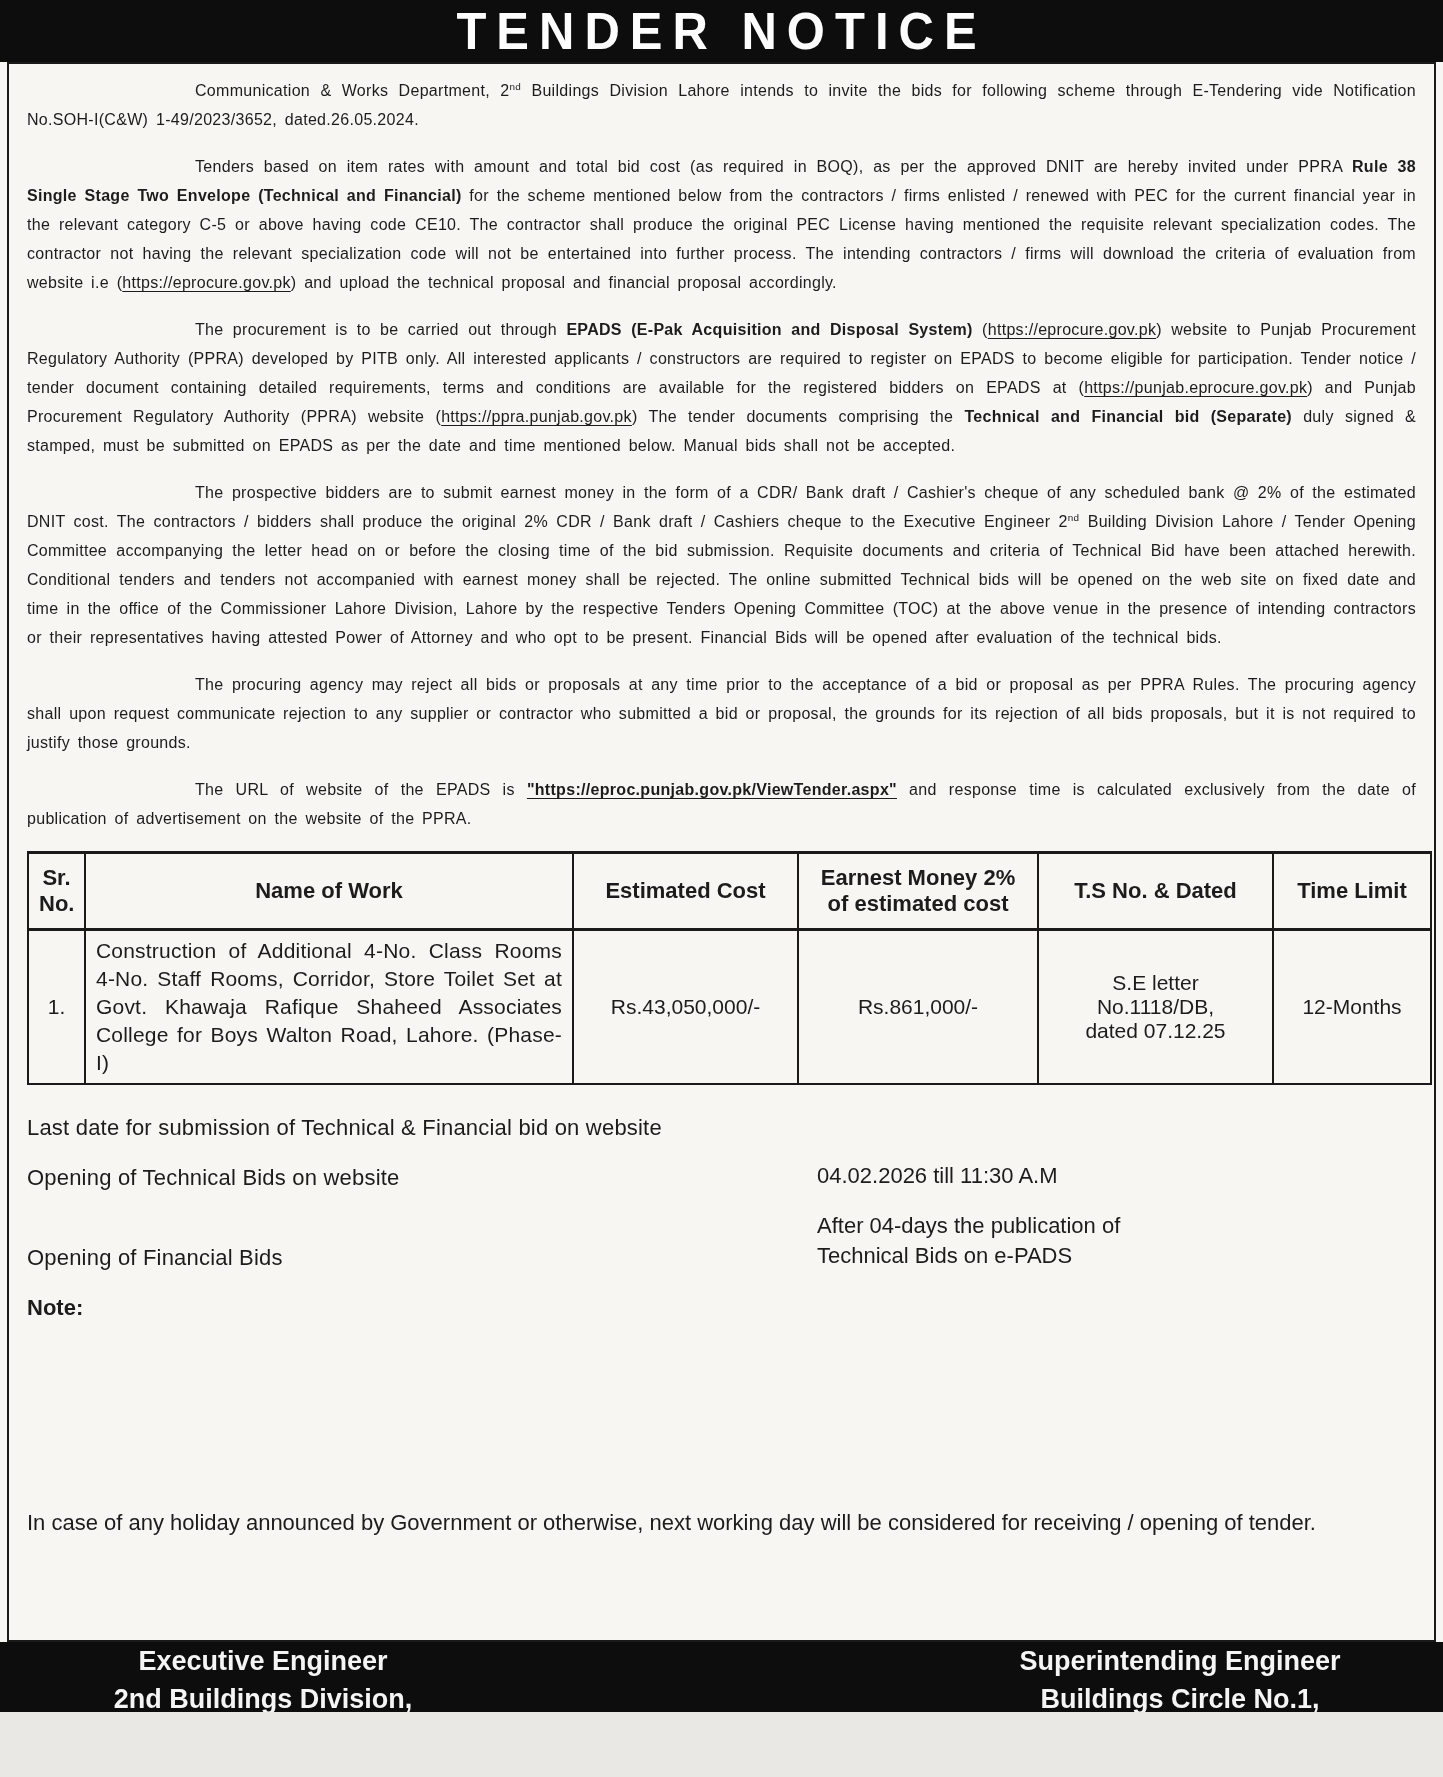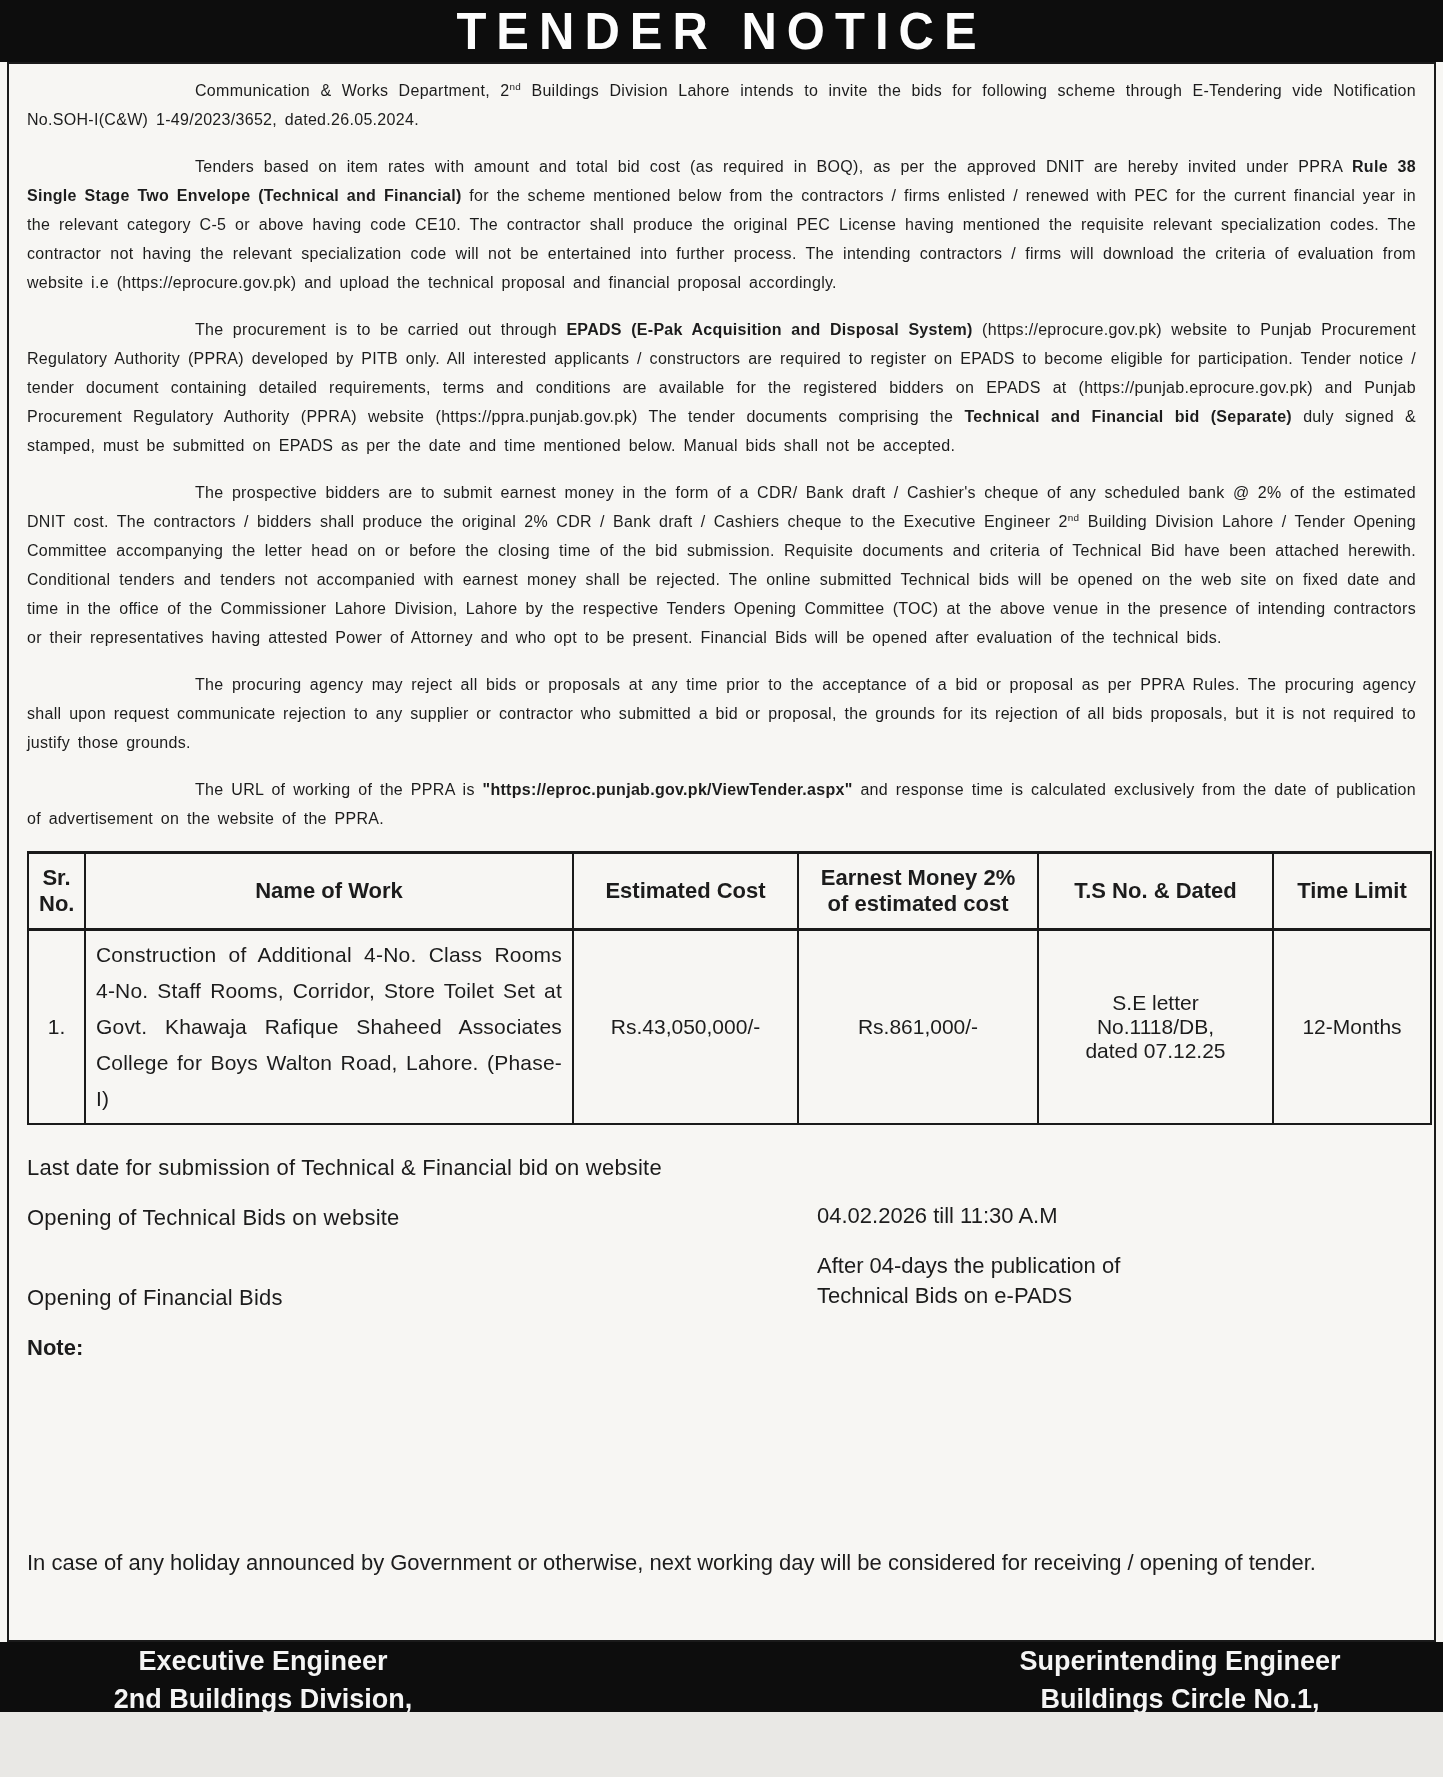--- a/index.html
+++ b/index.html
@@ -37,21 +37,21 @@
     overflow:hidden;
   }
   .para{
     margin:0 0 18px 0;
     font-size:16px;line-height:29px;
     text-align:justify;
     letter-spacing:.3px;word-spacing:3px;
     text-indent:168px;
   }
   .para .b{font-weight:bold;}
-  .para .u{text-underline-offset:3px;}
+  .para .u{text-decoration:underline;text-underline-offset:3px;}
   .para sup{font-size:.62em;line-height:0;}
   
   table.works{
     width:100%;border-collapse:collapse;table-layout:fixed;
     margin-top:6px;
     font-size:21px;
   }
   table.works th, table.works td{
     border:2px solid var(--line);
     vertical-align:middle;
@@ -59,21 +59,21 @@
   }
   table.works thead th{
     font-weight:bold;text-align:center;font-size:22px;line-height:26px;
     border-top:3px solid var(--line);
     border-bottom:3px solid var(--line);
     height:62px;
   }
   td.c, th.c{text-align:center;}
   .pre{white-space:pre-line;}
   td.name{
-    text-align:justify;line-height:36px;padding:10px 12px;
+    text-align:justify;line-height:28px;padding:10px 12px;
     letter-spacing:.2px;word-spacing:2px;
   }
   col.w-sr{width:57px;}
   col.w-name{width:488px;}
   col.w-cost{width:225px;}
   col.w-earnest{width:240px;}
   col.w-ts{width:235px;}
   col.w-time{width:158px;}
   
   .schedule{margin-top:30px;font-size:22px;}
@@ -111,21 +111,21 @@
   </header>
 
   <main class="doc-body">
 
     <section class="paragraphs">
         <p class="para"><span>Communication &amp; Works Department, 2</span><sup>nd</sup><span> Buildings Division Lahore intends to invite the bids for following scheme through E-Tendering vide Notification No.SOH-I(C&amp;W) 1-49/2023/3652, dated.26.05.2024.</span></p>
         <p class="para"><span>Tenders based on item rates with amount and total bid cost (as required in BOQ), as per the approved DNIT are hereby invited under PPRA </span><span class="b">Rule 38 Single Stage Two Envelope (Technical and Financial)</span><span> for the scheme mentioned below from the contractors / firms enlisted / renewed with PEC for the current financial year in the relevant category C-5 or above having code CE10. The contractor shall produce the original PEC License having mentioned the requisite relevant specialization codes. The contractor not having the relevant specialization code will not be entertained into further process. The intending contractors / firms will download the criteria of evaluation from website i.e (</span><span class="u">https://eprocure.gov.pk</span><span>) and upload the technical proposal and financial proposal accordingly.</span></p>
         <p class="para"><span>The procurement is to be carried out through </span><span class="b">EPADS (E-Pak Acquisition and Disposal System)</span><span> (</span><span class="u">https://eprocure.gov.pk</span><span>) website to Punjab Procurement Regulatory Authority (PPRA) developed by PITB only. All interested applicants / constructors are required to register on EPADS to become eligible for participation. Tender notice / tender document containing detailed requirements, terms and conditions are available for the registered bidders on EPADS at (</span><span class="u">https://punjab.eprocure.gov.pk</span><span>) and Punjab Procurement Regulatory Authority (PPRA) website (</span><span class="u">https://ppra.punjab.gov.pk</span><span>) The tender documents comprising the </span><span class="b">Technical and Financial bid (Separate)</span><span> duly signed &amp; stamped, must be submitted on EPADS as per the date and time mentioned below. Manual bids shall not be accepted.</span></p>
         <p class="para"><span>The prospective bidders are to submit earnest money in the form of a CDR/ Bank draft / Cashier's cheque of any scheduled bank @ 2% of the estimated DNIT cost. The contractors / bidders shall produce the original 2% CDR / Bank draft / Cashiers cheque to the Executive Engineer 2</span><sup>nd</sup><span> Building Division Lahore / Tender Opening Committee accompanying the letter head on or before the closing time of the bid submission. Requisite documents and criteria of Technical Bid have been attached herewith. Conditional tenders and tenders not accompanied with earnest money shall be rejected. The online submitted Technical bids will be opened on the web site on fixed date and time in the office of the Commissioner Lahore Division, Lahore by the respective Tenders Opening Committee (TOC) at the above venue in the presence of intending contractors or their representatives having attested Power of Attorney and who opt to be present. Financial Bids will be opened after evaluation of the technical bids.</span></p>
         <p class="para"><span>The procuring agency may reject all bids or proposals at any time prior to the acceptance of a bid or proposal as per PPRA Rules. The procuring agency shall upon request communicate rejection to any supplier or contractor who submitted a bid or proposal, the grounds for its rejection of all bids proposals, but it is not required to justify those grounds.</span></p>
-        <p class="para"><span>The URL of working of the PPRA is </span><span class="b u">"https://eproc.punjab.gov.pk/ViewTender.aspx"</span><span> and response time is calculated exclusively from the date of publication of advertisement on the website of the PPRA.</span></p>
+        <p class="para"><span>The URL of website of the EPADS is </span><span class="b u">"https://eproc.punjab.gov.pk/ViewTender.aspx"</span><span> and response time is calculated exclusively from the date of publication of advertisement on the website of the PPRA.</span></p>
       </section>
 
     <table class="works">
       <colgroup>
         <col class="w-sr">
           <col class="w-name">
           <col class="w-cost">
         <col class="w-earnest">
           <col class="w-ts">
           <col class="w-time">

